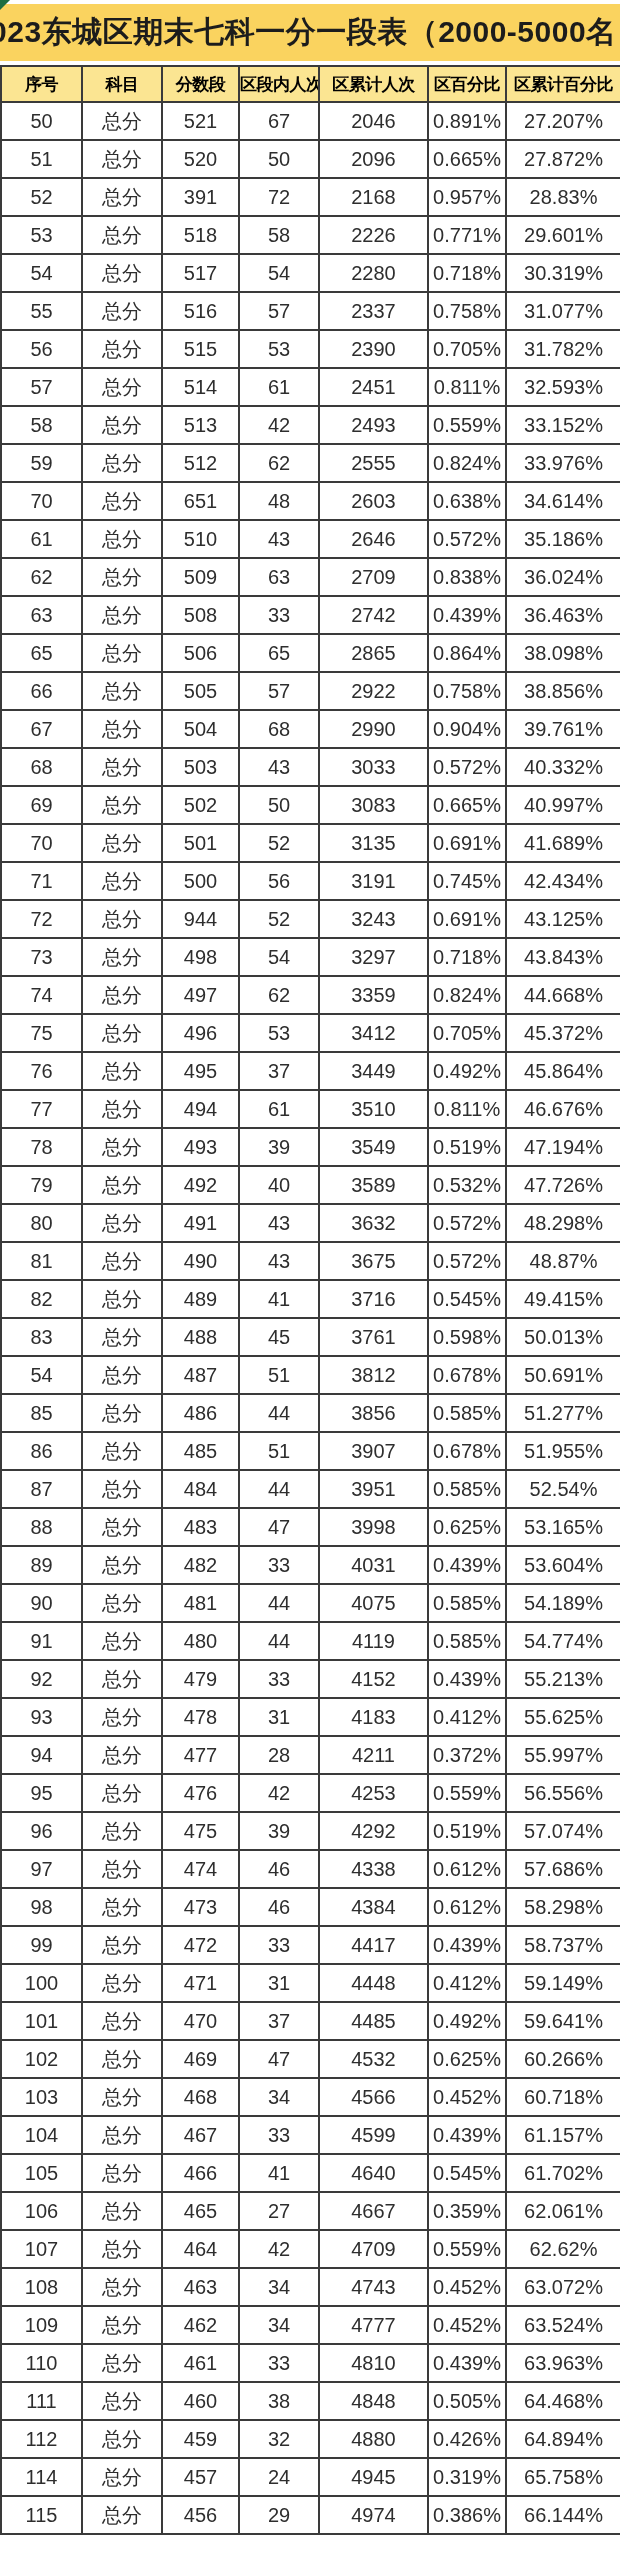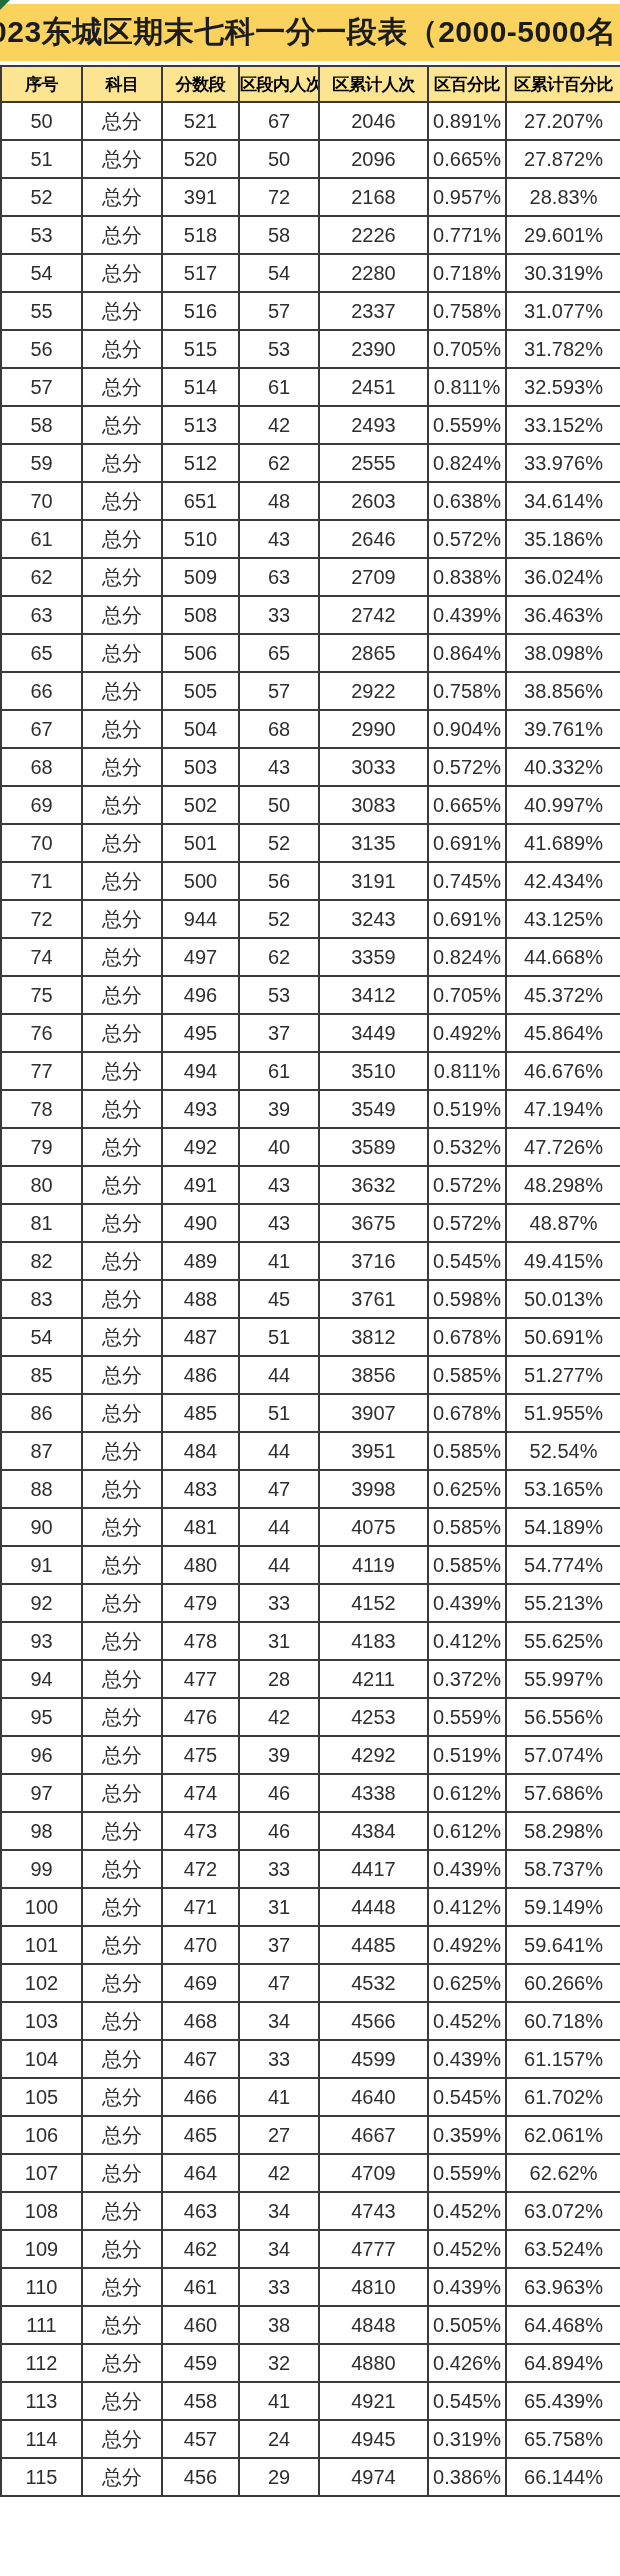--- a/index.html
+++ b/index.html
@@ -291,20 +291,29 @@
       <tr>
         <td>72</td>
         <td>总分</td>
         <td>944</td>
         <td>52</td>
         <td>3243</td>
         <td>0.691%</td>
         <td>43.125%</td>
       </tr>
       <tr>
+        <td>73</td>
+        <td>总分</td>
+        <td>498</td>
+        <td>54</td>
+        <td>3297</td>
+        <td>0.718%</td>
+        <td>43.843%</td>
+      </tr>
+      <tr>
         <td>74</td>
         <td>总分</td>
         <td>497</td>
         <td>62</td>
         <td>3359</td>
         <td>0.824%</td>
         <td>44.668%</td>
       </tr>
       <tr>
         <td>75</td>
@@ -426,20 +435,29 @@
       <tr>
         <td>88</td>
         <td>总分</td>
         <td>483</td>
         <td>47</td>
         <td>3998</td>
         <td>0.625%</td>
         <td>53.165%</td>
       </tr>
       <tr>
+        <td>89</td>
+        <td>总分</td>
+        <td>482</td>
+        <td>33</td>
+        <td>4031</td>
+        <td>0.439%</td>
+        <td>53.604%</td>
+      </tr>
+      <tr>
         <td>90</td>
         <td>总分</td>
         <td>481</td>
         <td>44</td>
         <td>4075</td>
         <td>0.585%</td>
         <td>54.189%</td>
       </tr>
       <tr>
         <td>91</td>
@@ -633,29 +651,20 @@
       <tr>
         <td>112</td>
         <td>总分</td>
         <td>459</td>
         <td>32</td>
         <td>4880</td>
         <td>0.426%</td>
         <td>64.894%</td>
       </tr>
       <tr>
-        <td>113</td>
-        <td>总分</td>
-        <td>458</td>
-        <td>41</td>
-        <td>4921</td>
-        <td>0.545%</td>
-        <td>65.439%</td>
-      </tr>
-      <tr>
         <td>114</td>
         <td>总分</td>
         <td>457</td>
         <td>24</td>
         <td>4945</td>
         <td>0.319%</td>
         <td>65.758%</td>
       </tr>
       <tr>
         <td>115</td>

